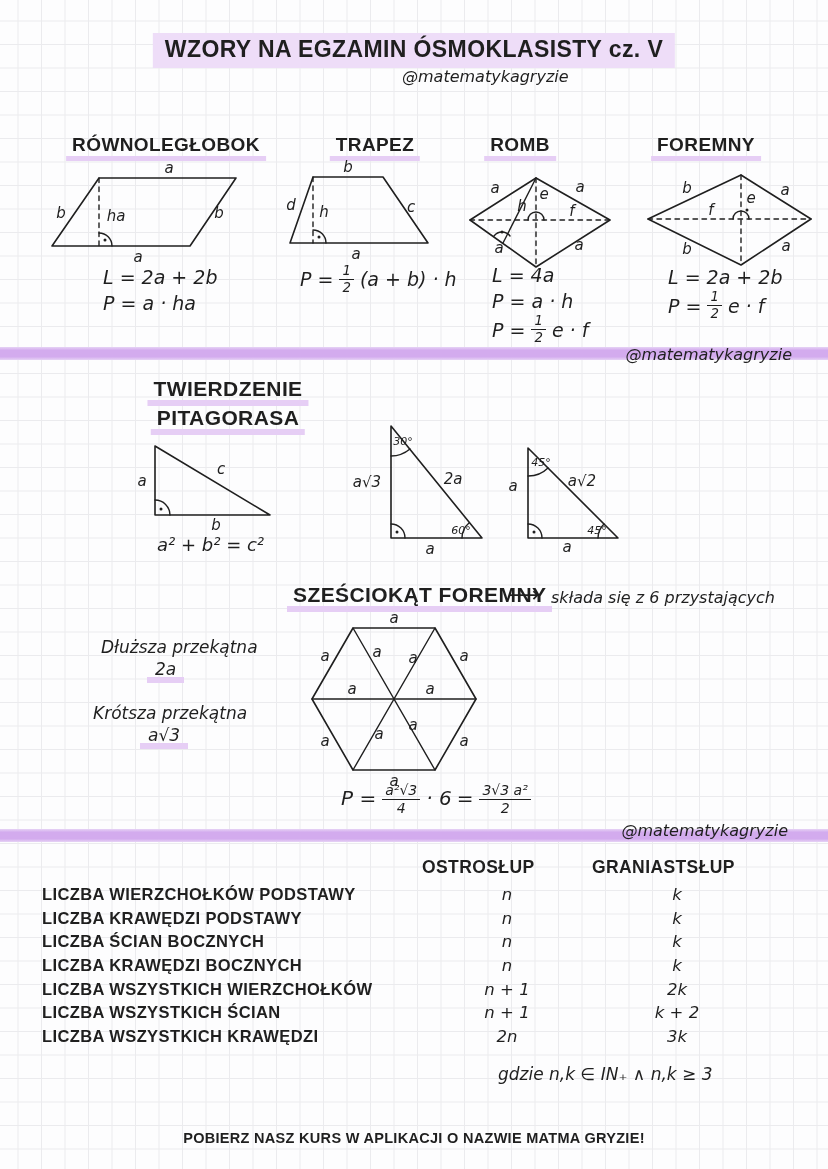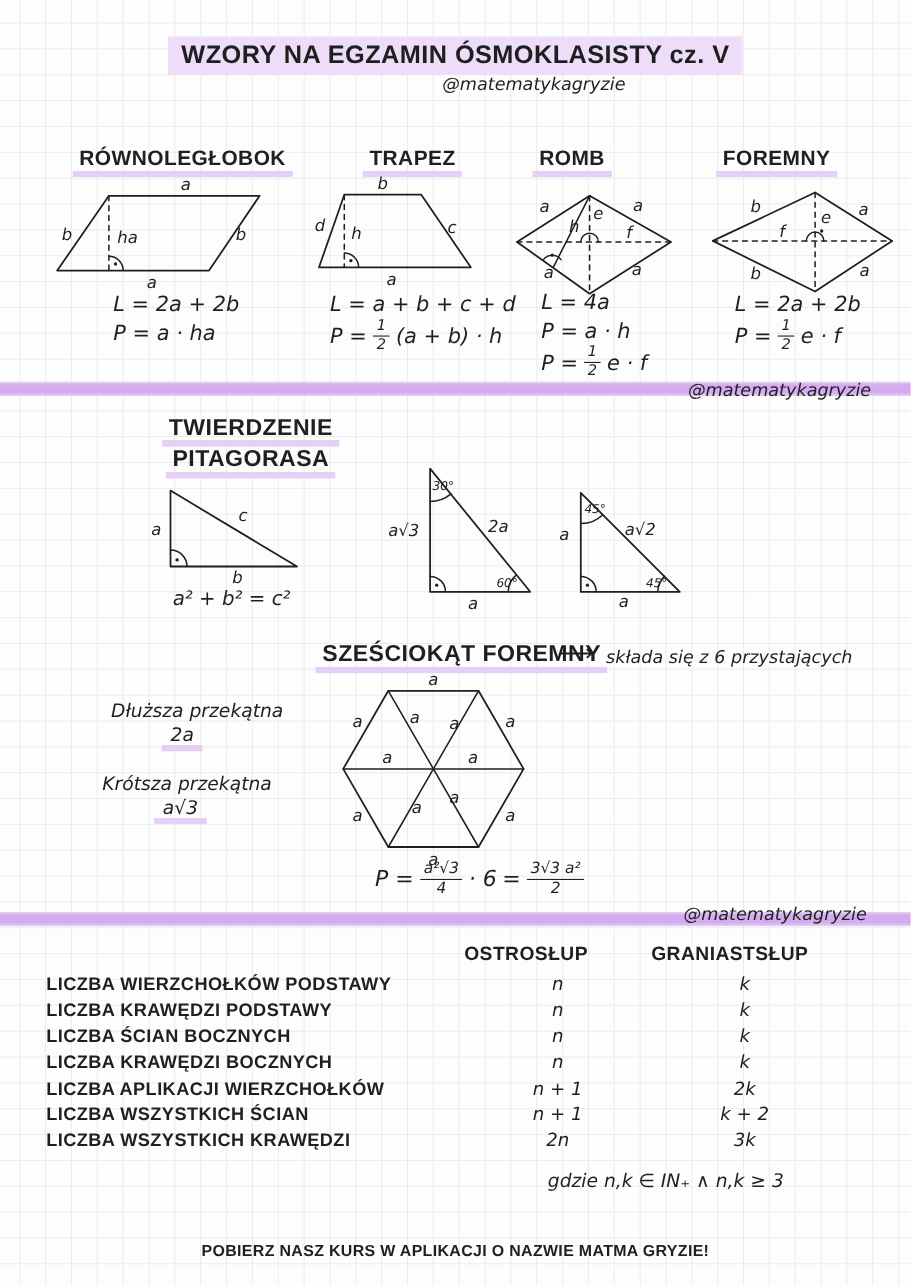--- a/index.html
+++ b/index.html
@@ -86,21 +86,20 @@
     <line class="dash" x1="35" y1="17" x2="35" y2="83"></line>
     <path class="thin" d="M 35 70 A 13 13 0 0 1 48 83"></path>
     <circle class="dot" cx="41" cy="77" r="1.5"></circle>
     <text x="70" y="12">b</text>
     <text x="78" y="99">a</text>
     <text x="13" y="50">d</text>
     <text x="133" y="52">c</text>
     <text x="46" y="57">h</text>
   </svg>
   <div class="abs hand formula" style="left:300px;top:264px;">
-    <div class="line">L = a + b + c + d</div>
     <div class="line">
       <span>P =</span>
       <span class="frac">
           <span class="num">1</span>
           <span class="den">2</span>
         </span>
       <span>(a + b) · h</span>
     </div>
   </div>
 
@@ -265,21 +264,21 @@
       <span class="print tlabel">LICZBA ŚCIAN BOCZNYCH</span>
       <span class="hand tval">n</span>
       <span class="hand tval">k</span>
     </div>
     <div class="trow">
       <span class="print tlabel">LICZBA KRAWĘDZI BOCZNYCH</span>
       <span class="hand tval">n</span>
       <span class="hand tval">k</span>
     </div>
     <div class="trow">
-      <span class="print tlabel">LICZBA APLIKACJI WIERZCHOŁKÓW</span>
+      <span class="print tlabel">LICZBA WSZYSTKICH WIERZCHOŁKÓW</span>
       <span class="hand tval">n + 1</span>
       <span class="hand tval">2k</span>
     </div>
     <div class="trow">
       <span class="print tlabel">LICZBA WSZYSTKICH ŚCIAN</span>
       <span class="hand tval">n + 1</span>
       <span class="hand tval">k + 2</span>
     </div>
     <div class="trow">
       <span class="print tlabel">LICZBA WSZYSTKICH KRAWĘDZI</span>

